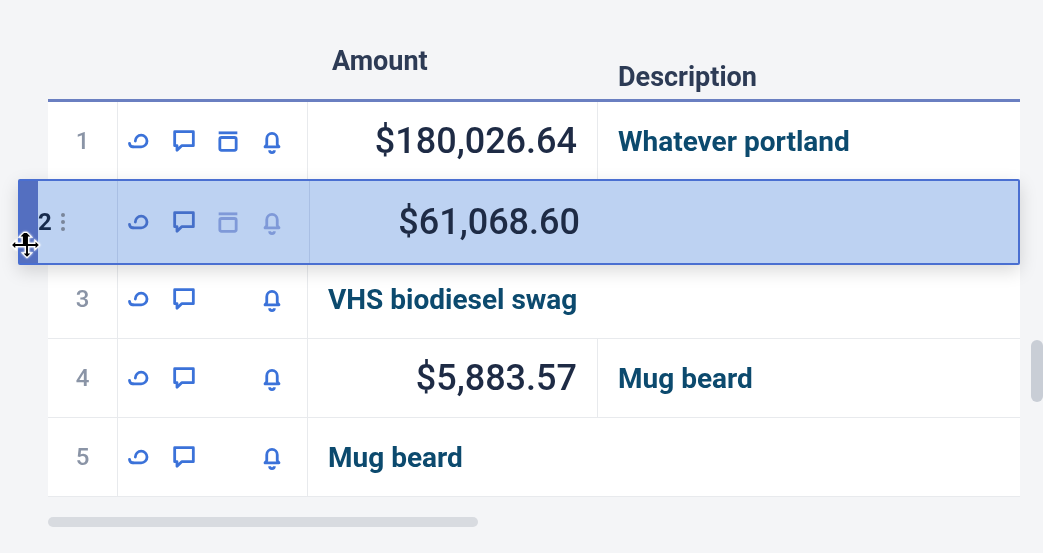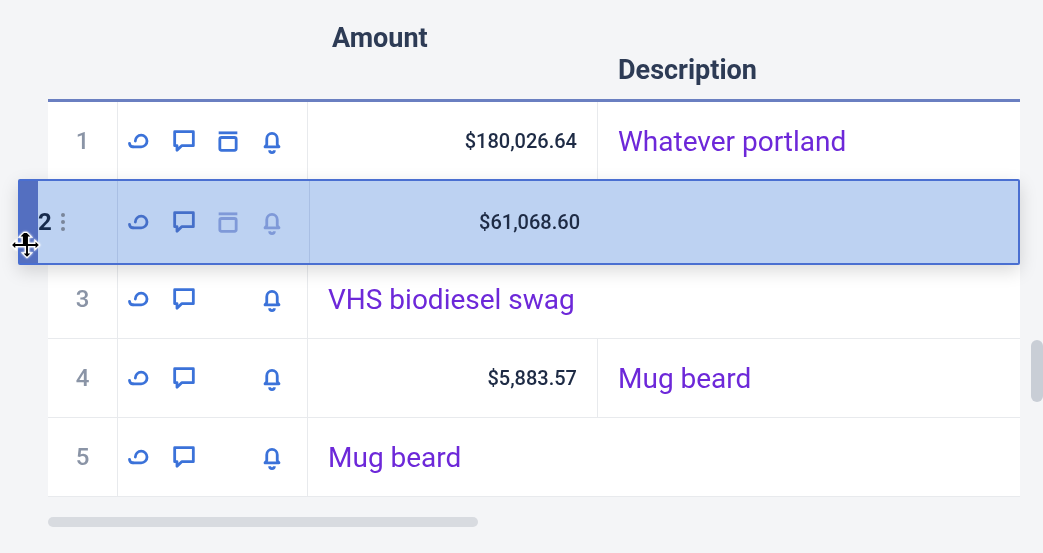--- a/index.html
+++ b/index.html
@@ -12,20 +12,21 @@
     overflow: hidden;
   }
   .table-wrap {
     position: absolute;
     left: 48px; top: 22px;
     width: 972px;
   }
   .header-row {
     display: flex;
     height: 80px;
+    align-items: center;
     border-bottom: 3px solid #6a7fc1;
   }
   .col-idx { width: 70px; }
   .col-icons { width: 190px; }
   .col-amount { width: 290px; text-align: right; padding-right: 20px; }
   .col-desc { flex: 1; padding-left: 20px; margin-top: 32px; }
   .col-header {
     font-size: 27px;
     font-weight: 700;
     color: #2d3b55;
@@ -56,30 +57,30 @@
   }
   .cell.icons {
     width: 190px;
     padding-left: 8px;
     gap: 16px;
   }
   .cell.amount {
     width: 290px;
     justify-content: flex-end;
     padding-right: 20px;
-    font-size: 20px;
+    font-size: 36px;
     font-weight: 500;
     color: #1e2b45;
   }
   .cell.desc {
     flex: 1;
     padding-left: 20px;
     font-size: 28px;
-    font-weight: 400;
-    color: #6d28d9;
+    font-weight: 700;
+    color: #0c4a6e;
     border-right: none;
   }
   .icon {
     width: 28px; height: 28px;
     display: inline-flex;
     align-items: center; justify-content: center;
     color: #3b72d9;
     flex-shrink: 0;
   }
   .icon.muted { color: #98b6ee; }

